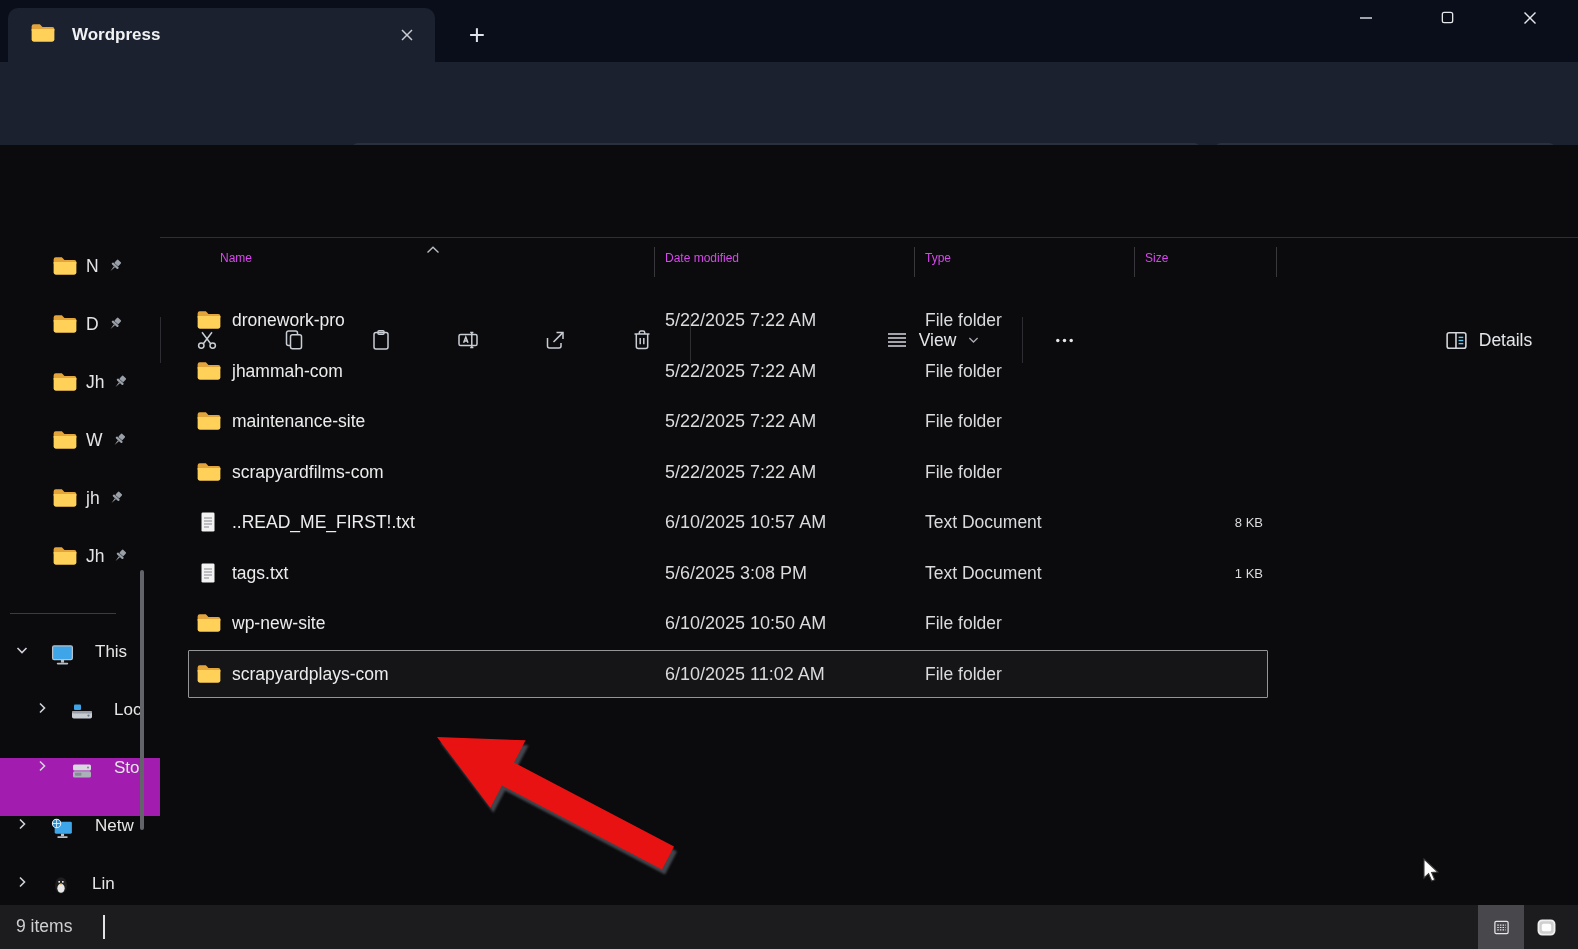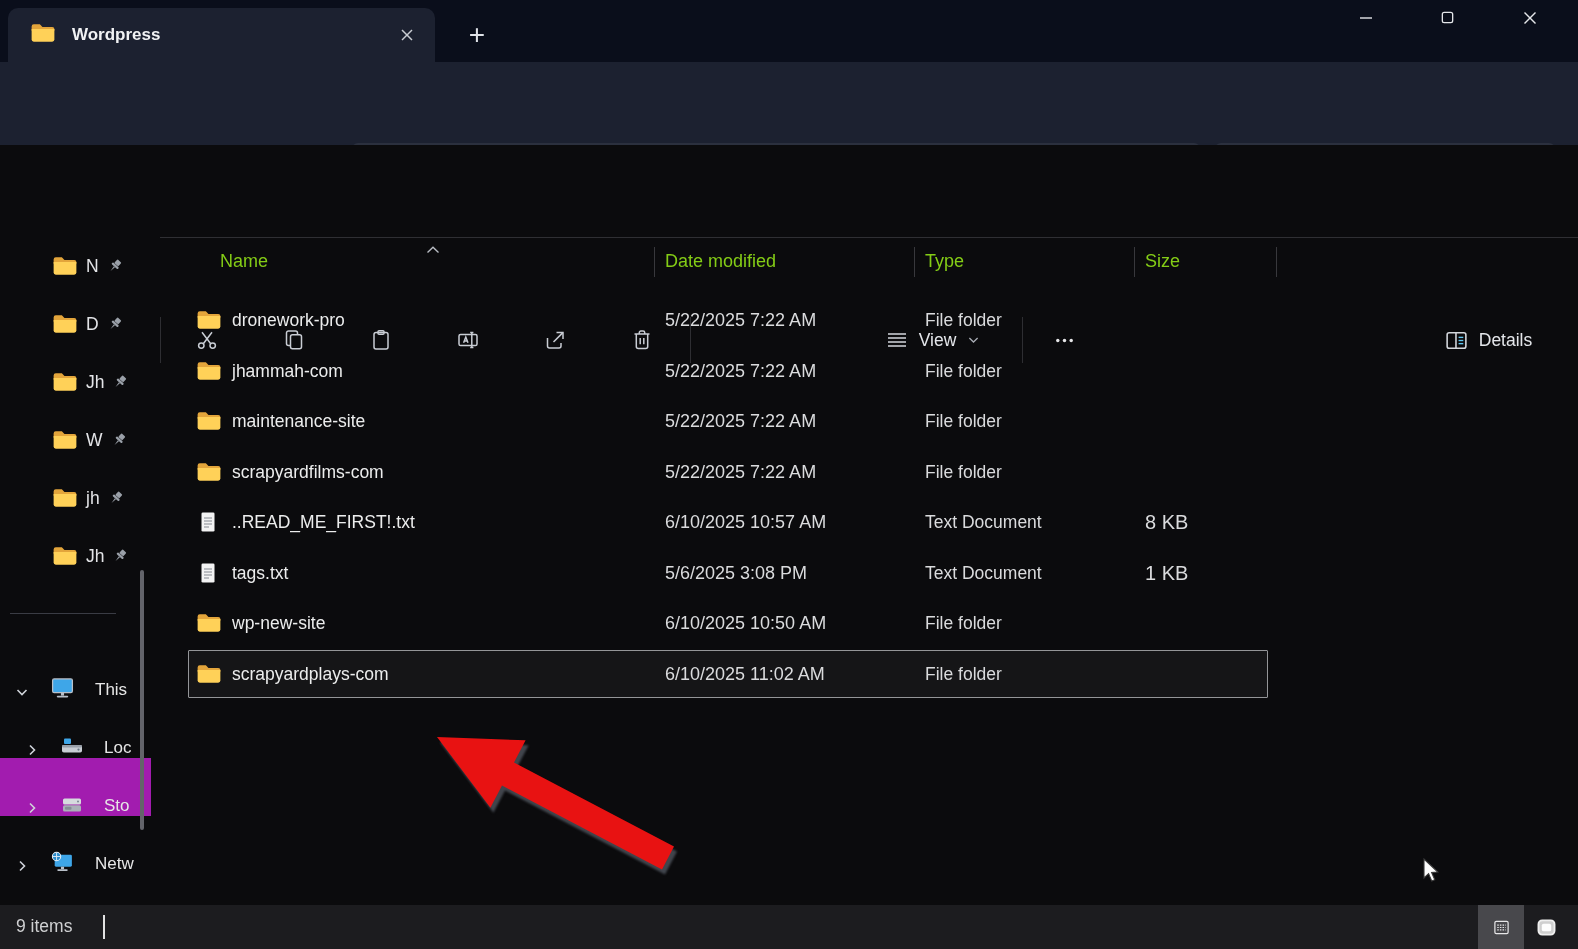--- a/index.html
+++ b/index.html
@@ -40,43 +40,43 @@
         border-radius:5px;color:#e4e6ea;font-size:17.5px}
   .tbtn .chev{margin-left:2px;display:flex;align-items:center}
 
   
   .main{position:absolute;left:0;top:237px;width:1578px;height:668px;overflow:hidden}
 
   
   .sidebar{position:absolute;left:0;top:0;width:160px;height:668px;overflow:hidden}
   .side-row{display:flex;align-items:center;height:58px;padding-left:52px;gap:8px;white-space:nowrap;overflow:hidden}
   .side-row .lbl{color:#e3e4e7;font-size:17.5px}
-  .tree-row{display:flex;align-items:flex-end;height:58px;gap:20px;white-space:nowrap;overflow:hidden}
+  .tree-row{display:flex;align-items:flex-start;height:58px;gap:20px;white-space:nowrap;overflow:hidden}
   .tree-row.lvl0{padding-left:14px}
-  .tree-row.lvl1{padding-left:24px}
+  .tree-row.lvl1{padding-left:34px}
   .tree-row.sel{background:#a21caf;width:127px}
   .side-sep{position:absolute;left:10px;top:376px;width:106px;height:1px;background:#3a3c44}
   .side-scroll{position:absolute;left:140px;top:333px;width:4px;height:260px;background:#63646a;border-radius:2px}
   .tree-host{position:absolute;left:0;top:405px;width:160px}
   .pin-host{position:absolute;left:0;top:0;width:160px}
 
   
   .filearea{position:absolute;left:160px;top:0;width:1418px;height:668px;border-top:1px solid #2f2f33;box-sizing:border-box}
   .colhead{position:relative;height:48px}
-  .colhead .h{position:absolute;top:13px;color:#84cc16;font-size:18px}
+  .colhead .h{position:absolute;top:13px;color:#d946ef;font-size:12px}
   .h-name{left:60px}.h-date{left:505px}.h-type{left:765px}.h-size{left:985px}
   .h-div{position:absolute;top:9px;width:1px;height:30px;background:#38383c}
   .sortcaret{position:absolute;left:266px;top:1px}
   .rows{position:absolute;left:0;top:57px;width:1418px}
   .row{position:relative;height:50.5px}
   .c-icon{position:absolute;left:36px;top:50%;transform:translateY(-50%);display:flex}
   .c-name{position:absolute;left:72px;top:50%;transform:translateY(-50%);color:#eceded;font-size:17.5px}
   .c-date{position:absolute;left:505px;top:50%;transform:translateY(-50%);color:#dadbdd;font-size:18px}
   .c-type{position:absolute;left:765px;top:50%;transform:translateY(-50%);color:#dadbdd;font-size:17.5px}
-  .c-size{position:absolute;left:985px;width:118px;top:50%;transform:translateY(-50%);color:#dadbdd;font-size:20px}
+  .c-size{position:absolute;left:985px;width:118px;text-align:right;top:50%;transform:translateY(-50%);color:#dadbdd;font-size:13px}
   .selbox{position:absolute;left:28px;top:1px;width:1078px;height:46px;border:1px solid #949598;background:rgba(255,255,255,.045);border-radius:1px}
 
   
   .statusbar{position:absolute;left:0;top:905px;width:1578px;height:44px;background:#1c1c1f;z-index:20}
   .items-count{position:absolute;left:16px;top:11px;color:#cfd0d2;font-size:17.5px}
   .status-cursor{position:absolute;left:103px;top:10px;width:2px;height:24px;background:#e2e2e2}
   .segtoggle{position:absolute;top:0;height:44px;display:flex;align-items:center;justify-content:center}
   .seg-active{left:1478px;width:46px;background:#48484c}
   .seg-thumb{left:1526px;width:40px}
 

